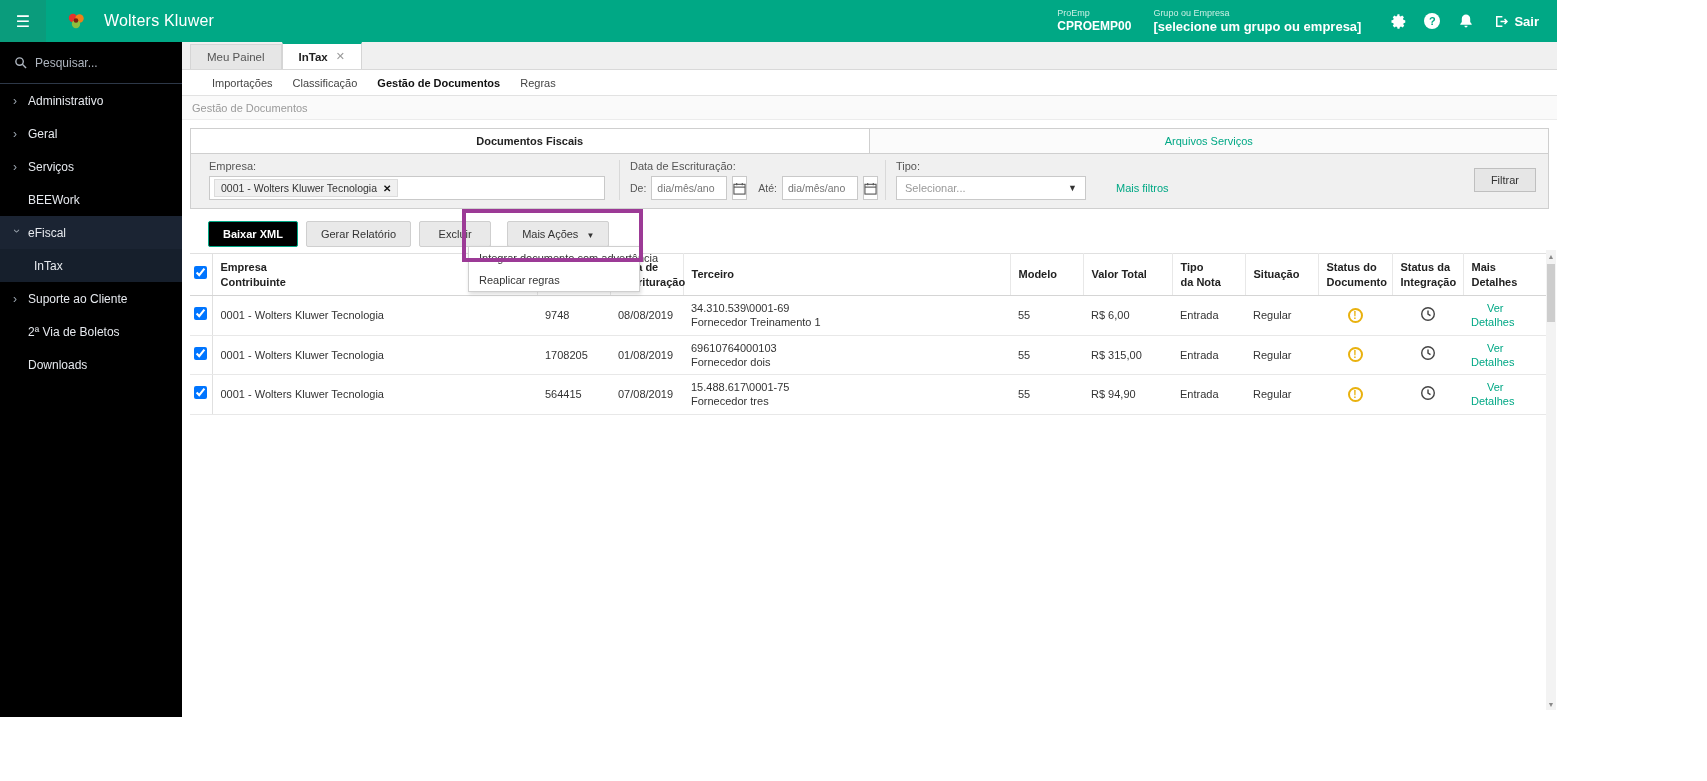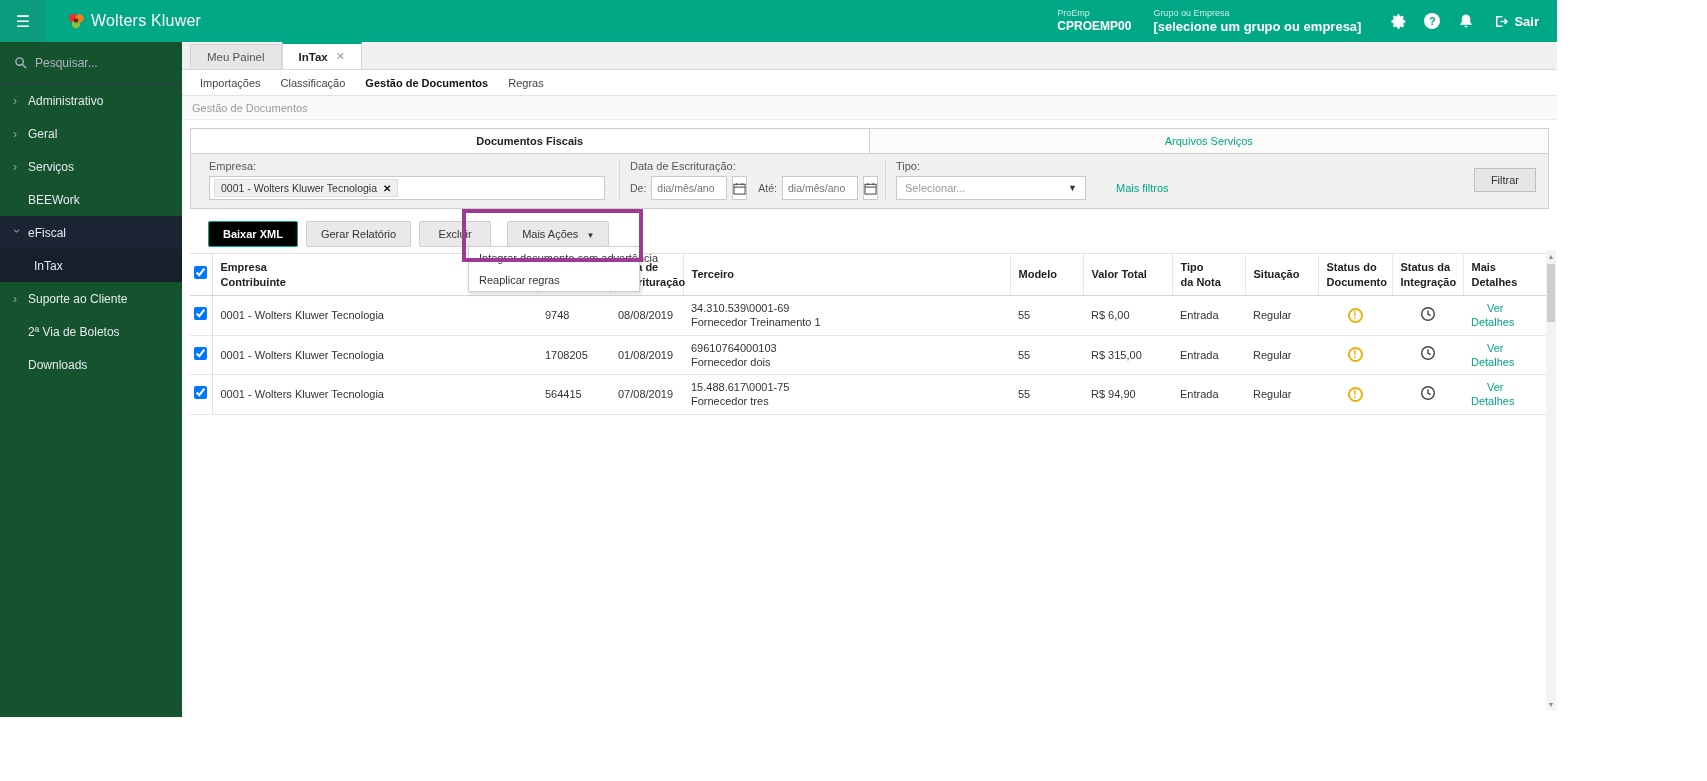--- a/index.html
+++ b/index.html
@@ -2,52 +2,52 @@
 <html><head>
 <meta charset="utf-8">
 <style>
   * { box-sizing: border-box; margin: 0; padding: 0; }
   body { background: #ffffff; font-family: "Liberation Sans", sans-serif; }
   .app { position: relative; width: 1557px; height: 717px; background: #fff; overflow: hidden; }
 
   
   .topbar { position: absolute; left: 0; top: 0; width: 100%; height: 42px; background: #00a885; display: flex; align-items: center; color: #fff; }
   .hamburger { width: 46px; height: 42px; display: flex; align-items: center; justify-content: center; background: #0a9c7c; cursor: pointer; font-size: 16px; }
-  .brand { display: flex; align-items: center; gap: 3px; margin-left: 18px; }
+  .brand { display: flex; align-items: center; gap: 16px; margin-left: 18px; }
   .brand-name { font-size: 16px; letter-spacing: .2px; }
   .topbar-spacer { flex: 1; }
   .ctx-block { margin-right: 22px; line-height: 1.2; }
   .ctx-label { font-size: 9px; color: #c9efe4; }
   .ctx-value { font-size: 12px; font-weight: bold; color: #fff; }
   .ctx-value.big { font-size: 13px; }
   .top-icon { width: 30px; height: 30px; display: flex; align-items: center; justify-content: center; cursor: pointer; margin-right: 4px; }
   .help-circle { width: 16px; height: 16px; border-radius: 50%; background:#fff; color:#00a885; font-size: 11px; font-weight: bold; display:flex; align-items:center; justify-content:center; }
   .sair { display: flex; align-items: center; gap: 6px; font-size: 13px; font-weight: bold; margin: 0 18px 0 8px; cursor: pointer; }
 
   
-  .sidebar { position: absolute; left: 0; top: 42px; width: 182px; height: 675px; background: #14532d; color: #e6e9ee; }
+  .sidebar { position: absolute; left: 0; top: 42px; width: 182px; height: 675px; background: #000000; color: #e6e9ee; }
   .side-search { display: flex; align-items: center; gap: 8px; height: 42px; padding: 0 14px; border-bottom: 1px solid #2d3848; }
   .side-search input { background: transparent; border: none; outline: none; color: #cfd4db; font-size: 12px; width: 120px; font-family: "Liberation Sans", sans-serif; }
   .side-search input::placeholder { color: #aeb5bf; }
   .side-item { height: 33px; display: flex; align-items: center; padding-left: 13px; font-size: 12px; cursor: pointer; gap: 7px; }
   .chev { color: #9aa3ae; font-size: 12px; width: 8px; display:inline-block; }
   .chev.down { transform: rotate(90deg); }
   .side-item.expanded { background: #1b2433; }
   .side-item.child { background: #1b2433; padding-left: 34px; }
   .side-item.active { background: #161f2c; }
 
   
   .main { position: absolute; left: 182px; top: 42px; width: 1375px; height: 675px; background: #fff; }
 
   .tabstrip { height: 28px; background: #f0f0f0; border-bottom: 1px solid #d9d9d9; display: flex; align-items: flex-end; padding-left: 8px; }
   .tab { font-size: 11.5px; color: #555; padding: 6px 16px; background: #e6e6e6; border: 1px solid #d5d5d5; border-bottom: none; cursor: pointer; display: flex; align-items: center; gap: 8px; }
   .tab.active { background: #fff; color: #222; font-weight: bold; border-top: 2px solid #00a885; }
   .tab-close { color: #999; font-size: 11px; font-weight: normal; cursor: pointer; }
 
-  .subnav { height: 26px; display: flex; align-items: center; background: #fff; border-bottom: 1px solid #e2e2e2; padding-left: 8px; }
+  .subnav { height: 26px; display: flex; align-items: center; background: #fff; border-bottom: 1px solid #e2e2e2; padding-left: 20px; }
   .subnav-item { font-size: 11px; color: #444; padding: 0 10px; height: 100%; display: flex; align-items: center; cursor: pointer; }
   .subnav-item.active { font-weight: bold; color: #111; }
 
   .crumb { height: 24px; background: #fafafa; border-bottom: 1px solid #ececec; display: flex; align-items: center; padding-left: 10px; font-size: 11px; color: #9a9a9a; }
 
   .content { padding: 8px; }
 
   
   .panel { border: 1px solid #cfcfcf; }
   .panel-tabs { display: flex; height: 24px; }

